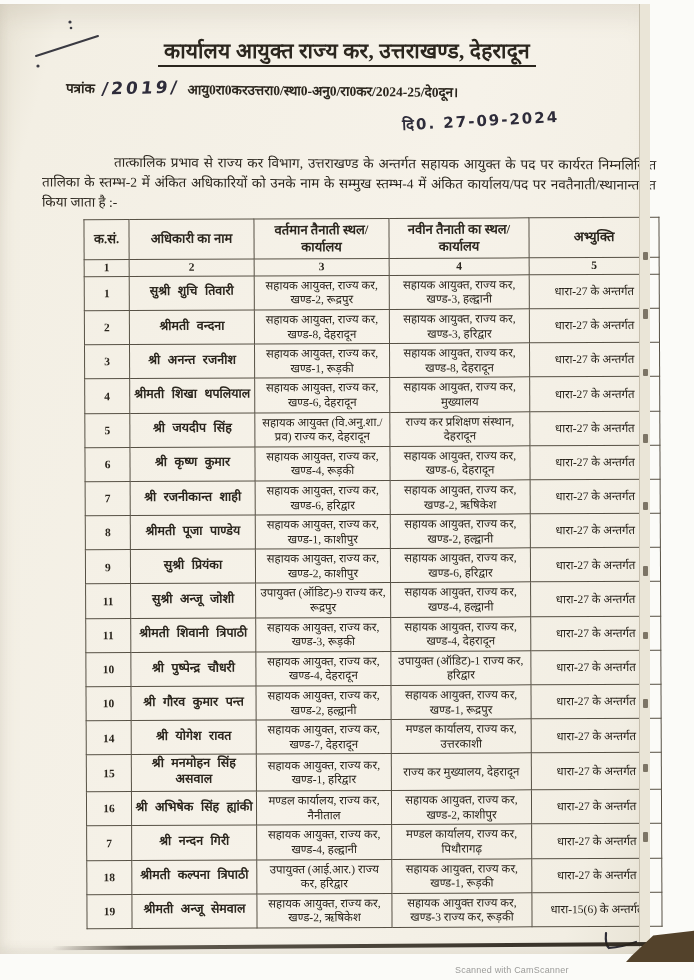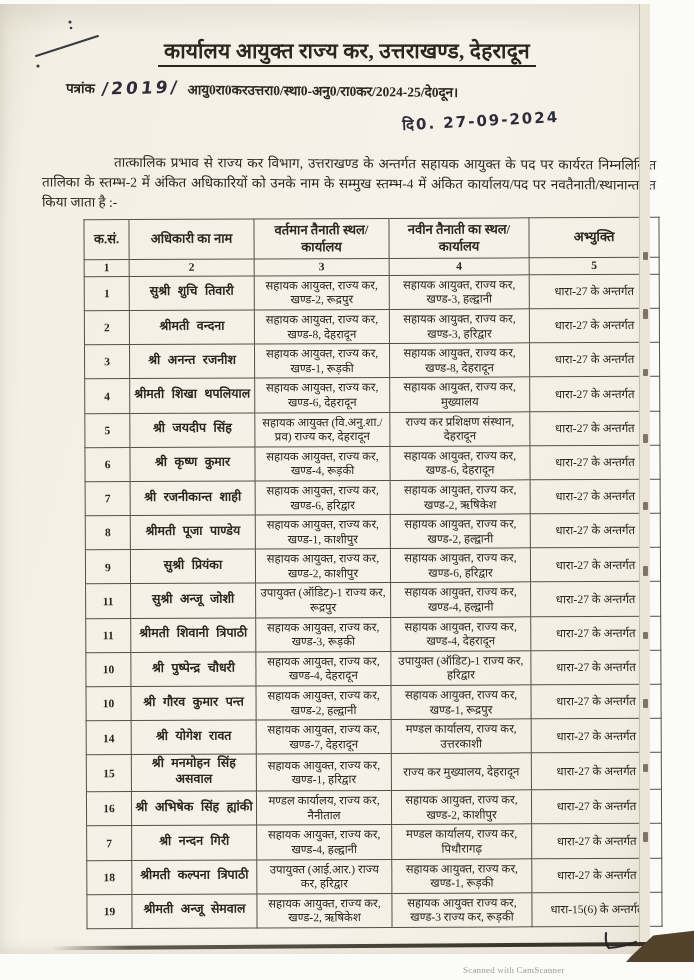--- a/index.html
+++ b/index.html
@@ -78,22 +78,22 @@
     background: linear-gradient(90deg, rgba(50,43,32,0) 0%, rgba(50,43,32,.75) 12%, rgba(40,34,25,.9) 70%, rgba(40,34,25,.95) 100%);
     transform: rotate(-.4deg); border-radius: 2px;
   }
   .corner-wedge {
     position: absolute; left: 626px; top: 928px; width: 68px; height: 34px;
     background: #53422b;
     clip-path: polygon(8% 82%, 40% 22%, 100% 8%, 100% 100%, 0% 100%);
   }
   .scanner-credit {
     position: absolute; left: 455px; top: 965px;
-    font-family: Liberation Serif, serif;
-    font-size: 9px; color: #9b9b99; letter-spacing: .2px; margin-left: 8px;
+    font-family: Liberation Sans, sans-serif;
+    font-size: 9px; color: #9b9b99; letter-spacing: .2px;
   }
 </style>
 </head>
 <body>
 
 <div class="paper">
 
   <svg class="pen-mark-tl" width="100" height="60" viewBox="0 0 100 60">
     <line x1="18" y1="42" x2="80" y2="22" stroke="#3a3a42" stroke-width="2" stroke-linecap="round"></line>
     <circle cx="52" cy="8" r="1.6" fill="#3a3a42"></circle>
@@ -210,21 +210,21 @@
           <td class="c-sn">9</td>
           <td class="c-name">सुश्री प्रियंका</td>
           <td class="c-cur">सहायक आयुक्त, राज्य कर, खण्ड-2, काशीपुर</td>
           <td class="c-new">सहायक आयुक्त, राज्य कर, खण्ड-6, हरिद्वार</td>
           <td class="c-rem">धारा-27 के अन्तर्गत</td>
         </tr>
 
         <tr>
           <td class="c-sn">11</td>
           <td class="c-name">सुश्री अन्जू जोशी</td>
-          <td class="c-cur">उपायुक्त (ऑडिट)-1 राज्य कर, रूद्रपुर</td>
+          <td class="c-cur">उपायुक्त (ऑडिट)-9 राज्य कर, रूद्रपुर</td>
           <td class="c-new">सहायक आयुक्त, राज्य कर, खण्ड-4, हल्द्वानी</td>
           <td class="c-rem">धारा-27 के अन्तर्गत</td>
         </tr>
 
         <tr>
           <td class="c-sn">11</td>
           <td class="c-name">श्रीमती शिवानी त्रिपाठी</td>
           <td class="c-cur">सहायक आयुक्त, राज्य कर, खण्ड-3, रूड़की</td>
           <td class="c-new">सहायक आयुक्त, राज्य कर, खण्ड-4, देहरादून</td>
           <td class="c-rem">धारा-27 के अन्तर्गत</td>

